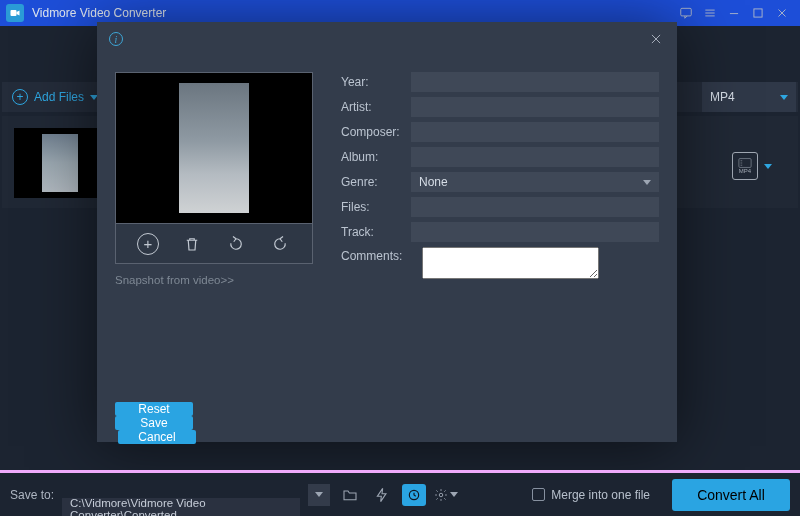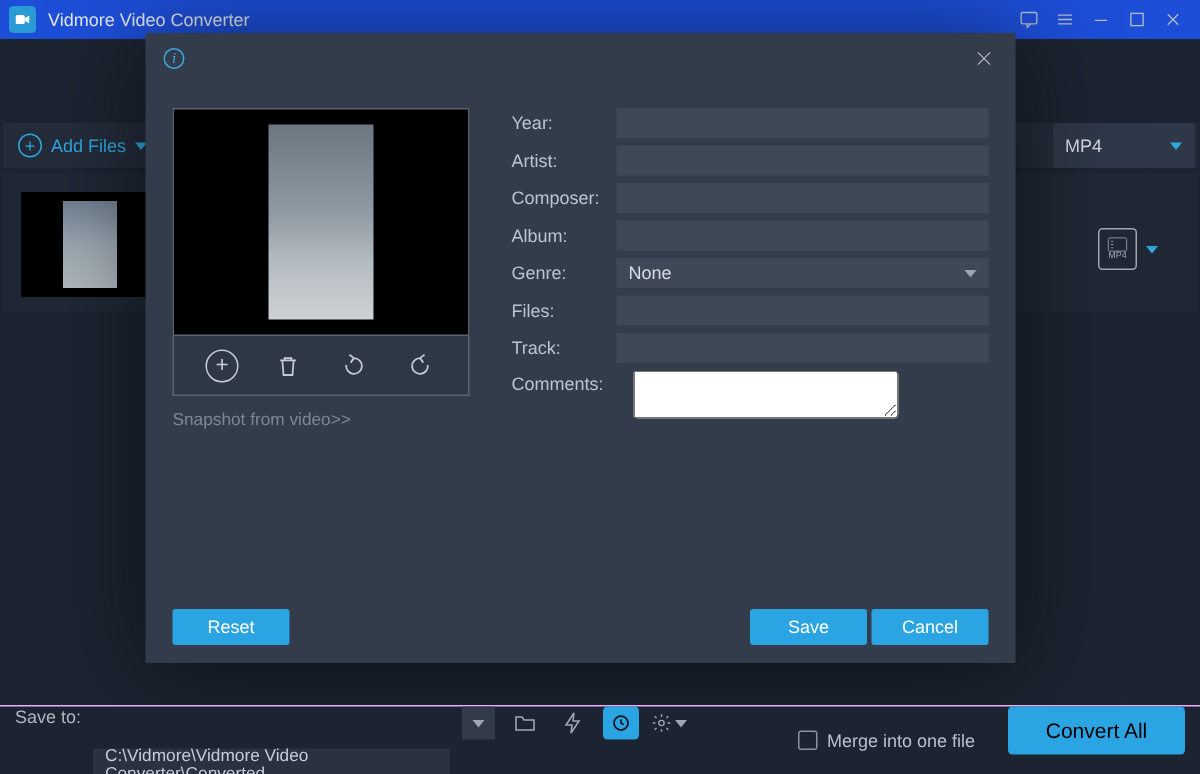--- a/index.html
+++ b/index.html
@@ -45,28 +45,28 @@
   .snap-link { margin-top: 10px; font-size: 11.5px; color: #7e8894; cursor:pointer; }
 
   .meta-col { flex:1; }
   .meta-row { display:flex; align-items:center; gap: 10px; margin-bottom: 5px; }
   .meta-row label { width: 60px; font-size: 12px; color: #bbc4d0; }
   .meta-row .field { flex:1; height: 20px; background: #3f4857; border:none; color:#d6dde6; font-size:12px; padding: 0 6px; }
   .meta-row .select { display:flex; align-items:center; justify-content:space-between; padding: 0 8px; cursor:pointer; }
   .meta-comments { display:flex; gap:21px; }
   .meta-comments label { width:60px; font-size:12px; color:#bbc4d0; padding-top:2px; }
 
-  .modal-ft { position:absolute; bottom: 12px; left: 18px; right: 18px; height: 28px; display:flex; align-items:flex-end; }
+  .modal-ft { position:absolute; bottom: 12px; left: 18px; right: 18px; height: 28px; display:flex; align-items:flex-start;flex-direction:column; }
   .btn { height: 24px; padding: 0 18px; border:none; border-radius: 2px; font-size: 12px; cursor:pointer; display:flex; align-items:center; justify-content:center; min-width: 78px; }
   .btn-blue { background: #2aa4e2; color: #fff; }
   .modal-ft .sp { flex:1; }
   .modal-ft .btn + .btn { margin-left: 3px; }
 
   
-  .footer { position:absolute; bottom: 0; left:0; right:0; height: 46px; border-top: 1px solid #f0abfc; background:#1c2431; display:flex; padding: 0 10px; gap: 8px; }
+  .footer { position:absolute; bottom: 0; left:0; right:0; height: 46px; border-top: 3px solid #f0abfc; background:#1c2431; display:flex; align-items:center; padding: 0 10px; gap: 8px; }
   .footer .saveto { font-size: 12px; color:#aeb6c2; }
   .footer .path { width: 238px; height: 22px; background: #2a3140; font-size: 11.5px; color:#c6cdd8; display:flex; align-items:center; padding: 0 8px; margin-top: 28px; }
   .footer .dd-btn { width: 22px; height: 22px; background: #333b4a; display:flex; align-items:center; justify-content:center; color:#9da6b3; cursor:pointer; }
   .footer .tool-btn { width: 24px; height: 22px; display:flex; align-items:center; justify-content:center; color:#9da6b3; cursor:pointer; }
   .footer .tool-btn.active2 { background:#2aa4e2; border-radius:3px; color:#10161f; }
   .footer .spacer { flex:1; }
   .footer .merge { display:flex; align-items:center; gap:6px; font-size:12px; color:#b7c0cc; cursor:pointer; }
   .footer .merge .box { width:13px; height:13px; border:1.3px solid #8791a0; border-radius:2px; }
   .convert-btn { width: 118px; height: 32px; background: #2aa4e2; color:#000000; border:none; border-radius:3px; font-size: 14px; cursor:pointer; margin-left: 14px; }
 

